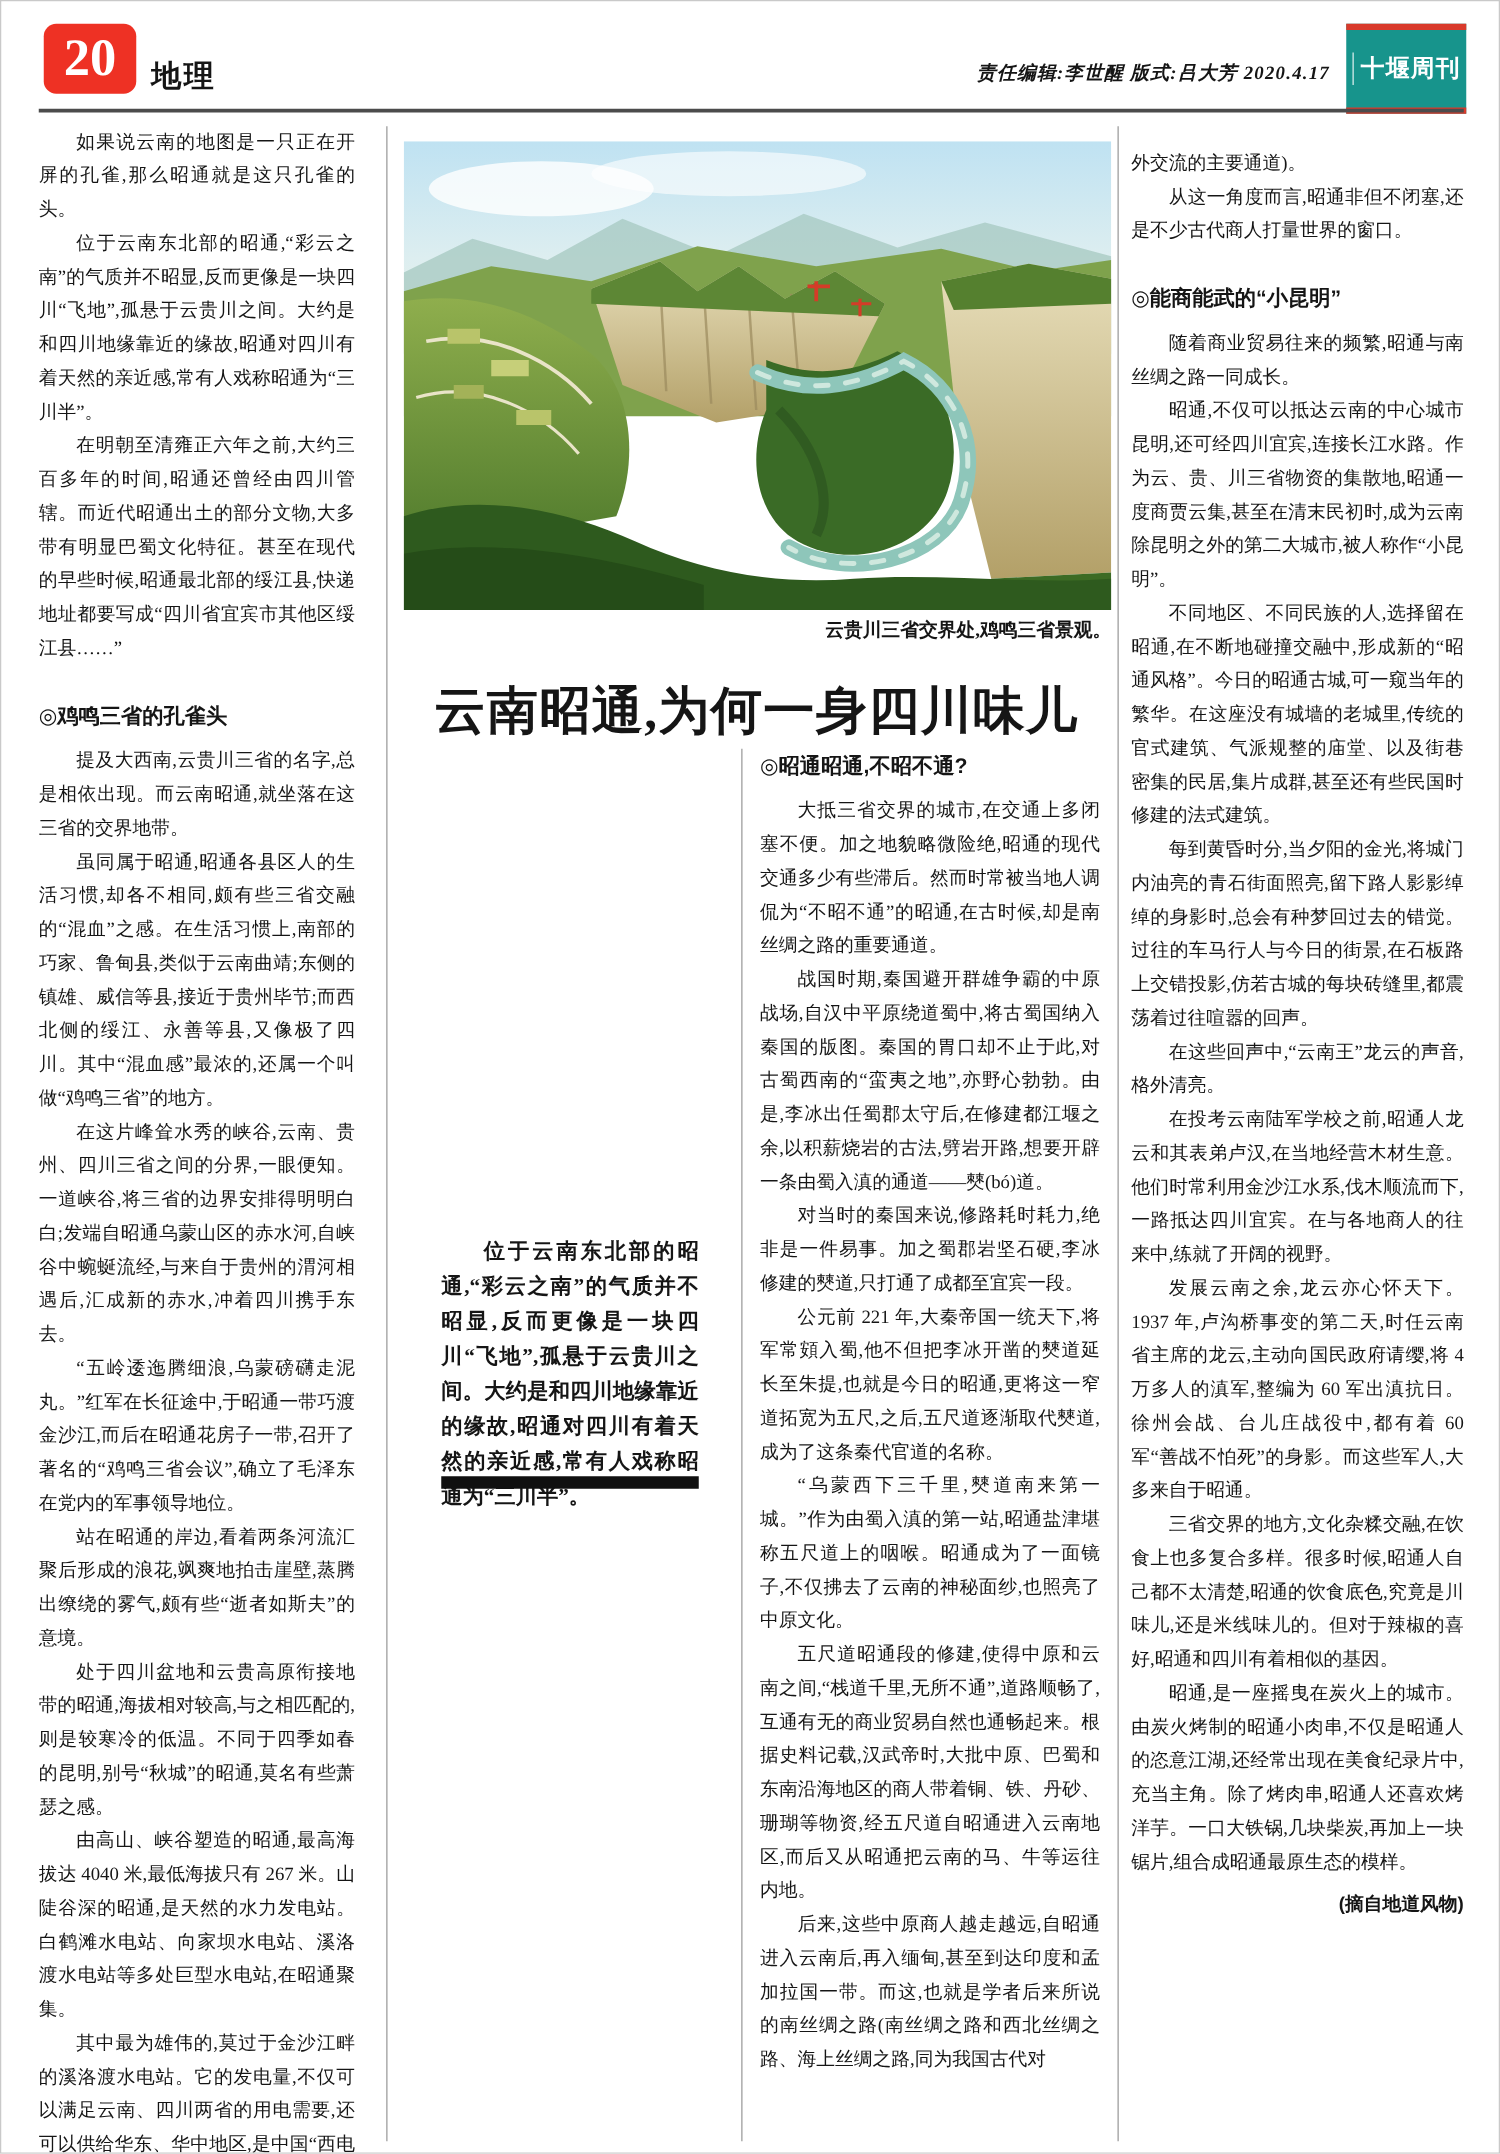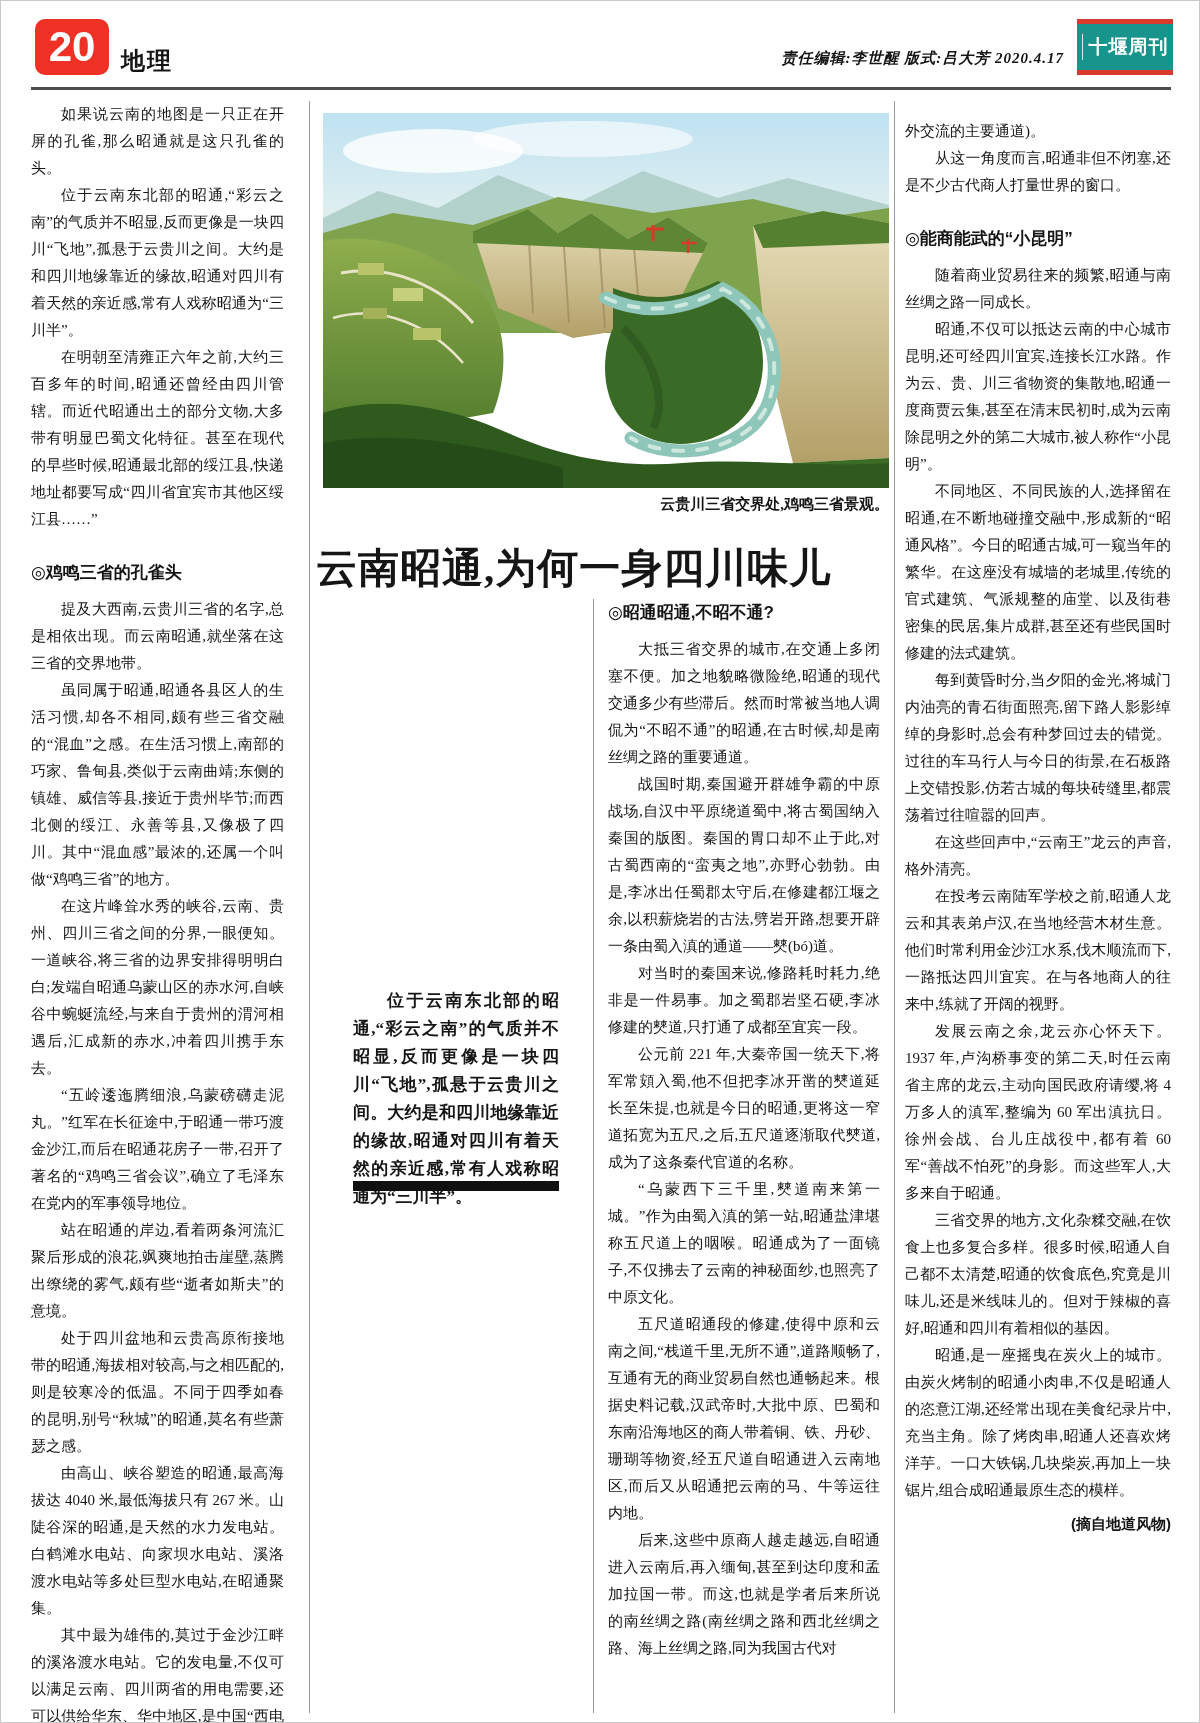--- a/index.html
+++ b/index.html
@@ -5,33 +5,33 @@
   html,body{margin:0;padding:0;background:#e9e9e9;}
   .page{
     position:relative; width:1200px; height:1723px; background:#ffffff;
     border:1px solid #c9c9c9; box-sizing:border-box; overflow:hidden;
     font-family:"Liberation Serif","DejaVu Serif",serif; color:#151515;
   }
   
   .pagenum-box{
     position:absolute; left:34px; top:18px; width:74px; height:56px;
     background:#ee3124; border-radius:10px; color:#fff;
-    font-family:Liberation Sans, sans-serif;
+    font-family:Liberation Serif, serif;
     font-size:42px; font-weight:bold; display:flex; align-items:center; justify-content:center;
   }
   .section-label{
     position:absolute; left:120px; top:44px; font-size:24px; font-weight:bold;
     font-family:"Liberation Sans","DejaVu Sans",sans-serif; letter-spacing:2px;
   }
   .byline{
     position:absolute; right:135px; top:48px; font-size:15px; font-weight:bold;
     font-style:italic; letter-spacing:1px;
   }
   .brand-box{
-    position:absolute; left:1076px; top:18px; width:96px; height:56px;
+    position:absolute; left:1076px; top:18px; width:96px; height:72px;
     background:#17948c; border-top:5px solid #d93a2b; border-bottom:5px solid #d93a2b;
     box-sizing:border-box; display:flex; align-items:center; justify-content:center;
   }
   .brand-box span{
     color:#fff; font-size:19px; font-weight:bold; letter-spacing:1px;
     border-left:1px solid rgba(255,255,255,.85); padding-left:6px;
   }
   .header-rule{position:absolute; left:30px; right:28px; top:86px; height:3px; background:#4c4c4c;}
   
   .col{position:absolute; text-align:justify; font-size:15px; line-height:27px;}
@@ -49,21 +49,21 @@
   .vdiv-c{left:893px; top:100px; height:1612px;}
   
   .photo{position:absolute; left:322px; top:112px; width:566px; height:375px; margin:0; padding:0;}
   .photo svg{display:block; width:566px; height:375px;}
   .photo-caption{
     position:absolute; left:322px; top:494px; width:566px; text-align:right;
     font-size:15px; font-weight:bold;
   }
   .headline{
     position:absolute; left:315px; top:540px; width:578px; margin:0;
-    font-size:41px; font-weight:bold; letter-spacing:1px;
+    text-align:center; font-size:41px; font-weight:bold; letter-spacing:1px;
   }
   
   .pullquote{
     position:absolute; left:352px; top:986px; width:206px;
     font-size:17px; font-weight:bold; line-height:28px; text-align:justify;
   }
   .pullquote p{margin:0; text-indent:2em;}
   .pullquote-rule{position:absolute; left:352px; top:1180px; width:206px; height:10px; background:#101010;}
   
   .credit{font-weight:bold; text-align:right; text-indent:0 !important; margin-top:6px !important;

